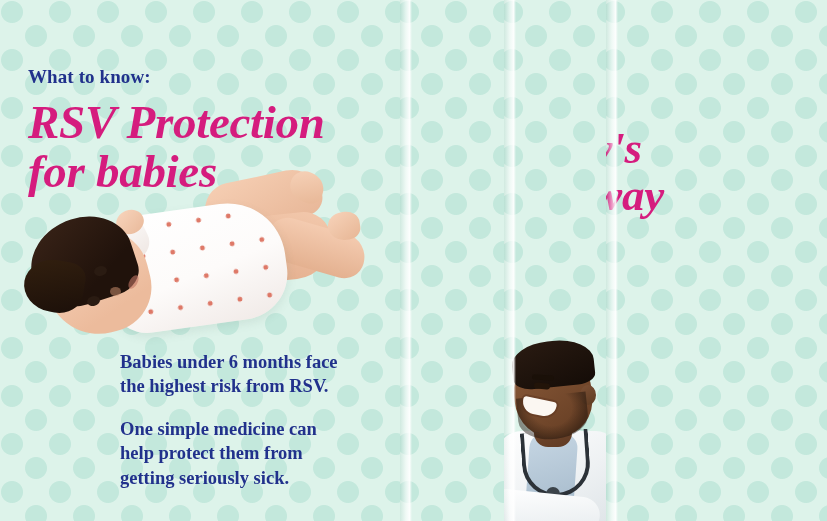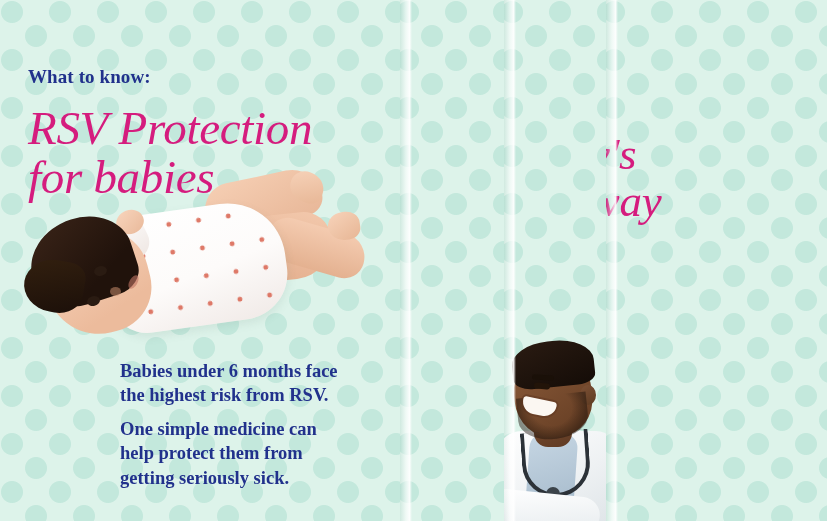--- a/index.html
+++ b/index.html
@@ -82,41 +82,40 @@
     color: #21318c;
     font-weight: 700;
     font-size: 19px;
     letter-spacing: .1px;
     white-space: nowrap;
   }
   .headline {
     position: absolute;
     color: #d51c7e;
     font-style: italic;
-    font-weight: 400;
+    font-weight: 700;
     font-size: 47px;
     line-height: 1.05;
     letter-spacing: -.3px;
     white-space: pre-line;
-    margin-top: 6px;
   }
   .body-copy {
     position: absolute;
     color: #21318c;
     font-weight: 700;
     font-size: 18.5px;
     line-height: 1.32;
     white-space: pre-line;
   }
   .body-copy + .body-copy { }
 
   
   #c1-eyebrow  { left: 28px;  top: 66px; }
   #c1-headline { left: 28px;  top: 98px; }
-  #c1-copy-1   { left: 120px; top: 359px; }
+  #c1-copy-1   { left: 120px; top: 350px; }
   #c1-copy-2   { left: 120px; top: 417px; font-family: Liberation Serif, serif; }
 
   
   #c4-headline { left: 30px; top: 125px; font-size: 45px; }
 
   
   .photo { position: absolute; z-index: 3; }
 
   
   #baby-photo { left: 8px; top: 170px; width: 360px; height: 180px; }

